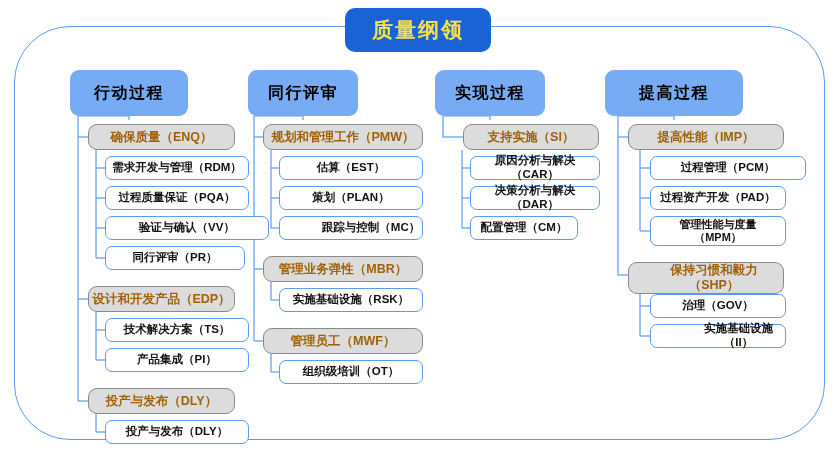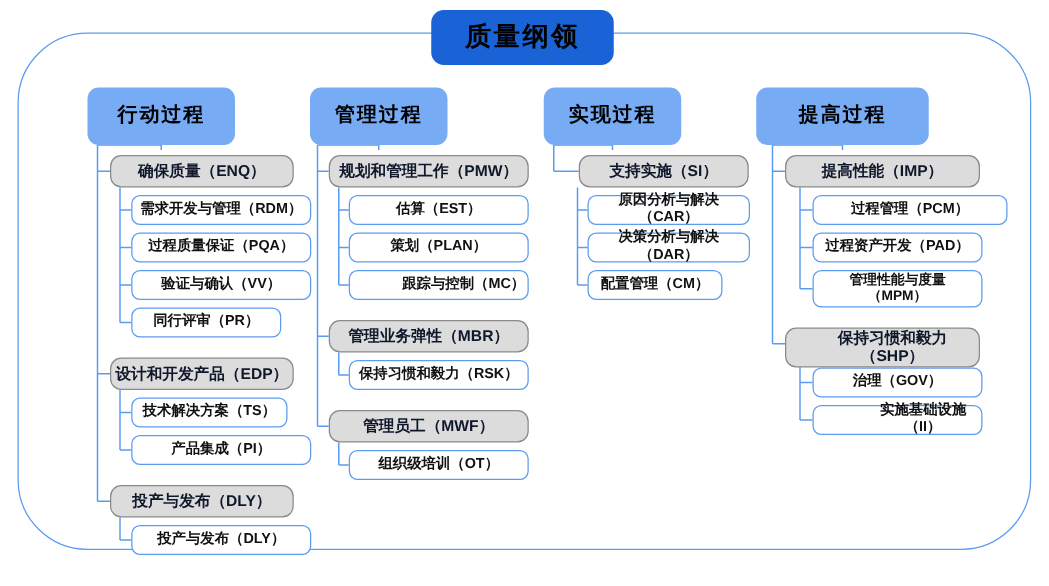--- a/index.html
+++ b/index.html
@@ -32,21 +32,21 @@
     box-sizing:border-box;
     display:flex;
     align-items:center;
     justify-content:center;
     text-align:center;
     line-height:1.18;
   }
 
   .title-box{
     background:#1A63D6;
-    color:#000000;
+    color:#fde047;
     border-radius:10px;
     font-size:21px;
     font-weight:700;
     letter-spacing:2px;
     left:345px;top:8px;width:146px;height:44px;
     z-index:6;
   }
 
   .header-box{
     background:#77ACF5;
@@ -54,21 +54,21 @@
     border-radius:9px;
     font-size:16px;
     font-weight:700;
     letter-spacing:1.5px;
     height:46px;
     z-index:4;
   }
 
   .cat-box{
     background:#DCDCDC;
-    color:#0f172a;
+    color:#a16207;
     border:1.4px solid #8A8A8A;
     border-radius:9px;
     font-size:12.5px;
     font-weight:700;
     height:26px;
     z-index:4;
   }
 
   .leaf-box{
     background:#ffffff;
@@ -146,34 +146,34 @@
       <line x1="618" y1="116" x2="674" y2="116" stroke="#5B9BF0" stroke-width="1.2"></line>
     </svg>
 
   <div class="box title-box">质量纲领</div>
 
   <div id="nodes">
       <div class="box header-box" style="left: 70px; top: 70px; width: 118px; height: 46px;">行动过程</div>
       <div class="box cat-box" style="left: 88px; top: 124px; width: 147px; height: 26px;">确保质量（ENQ）</div>
       <div class="box leaf-box" style="left: 105px; top: 156px; width: 144px; height: 24px;">需求开发与管理（RDM）</div>
       <div class="box leaf-box" style="left: 105px; top: 186px; width: 144px; height: 24px;">过程质量保证（PQA）</div>
-      <div class="box leaf-box" style="left: 105px; top: 216px; width: 144px; height: 24px;">验证与确认（VV）</div>
-      <div class="box leaf-box" style="left: 105px; top: 246px; width: 120px; height: 24px;">同行评审（PR）</div>
+      <div class="box leaf-box" style="left: 105px; top: 216px; width: 164px; height: 24px;">验证与确认（VV）</div>
+      <div class="box leaf-box" style="left: 105px; top: 246px; width: 140px; height: 24px;">同行评审（PR）</div>
       <div class="box cat-box" style="left: 88px; top: 286px; width: 147px; height: 26px;">设计和开发产品（EDP）</div>
-      <div class="box leaf-box" style="left: 105px; top: 318px; width: 125px; height: 24px;">技术解决方案（TS）</div>
+      <div class="box leaf-box" style="left: 105px; top: 318px; width: 144px; height: 24px;">技术解决方案（TS）</div>
       <div class="box leaf-box" style="left: 105px; top: 348px; width: 144px; height: 24px;">产品集成（PI）</div>
       <div class="box cat-box" style="left: 88px; top: 388px; width: 147px; height: 26px;">投产与发布（DLY）</div>
       <div class="box leaf-box" style="left: 105px; top: 420px; width: 144px; height: 24px;">投产与发布（DLY）</div>
-      <div class="box header-box" style="left: 248px; top: 70px; width: 110px; height: 46px;">管理过程</div>
+      <div class="box header-box" style="left: 248px; top: 70px; width: 110px; height: 46px;">同行评审</div>
       <div class="box cat-box" style="left: 263px; top: 124px; width: 160px; height: 26px;">规划和管理工作（PMW）</div>
       <div class="box leaf-box" style="left: 279px; top: 156px; width: 144px; height: 24px;">估算（EST）</div>
       <div class="box leaf-box" style="left: 279px; top: 186px; width: 144px; height: 24px;">策划（PLAN）</div>
       <div class="box leaf-box" style="left: 279px; top: 216px; width: 144px; height: 24px; padding-left: 40px;">跟踪与控制（MC）</div>
       <div class="box cat-box" style="left: 263px; top: 256px; width: 160px; height: 26px;">管理业务弹性（MBR）</div>
-      <div class="box leaf-box" style="left: 279px; top: 288px; width: 144px; height: 24px;">保持习惯和毅力（RSK）</div>
+      <div class="box leaf-box" style="left: 279px; top: 288px; width: 144px; height: 24px;">实施基础设施（RSK）</div>
       <div class="box cat-box" style="left: 263px; top: 328px; width: 160px; height: 26px;">管理员工（MWF）</div>
       <div class="box leaf-box" style="left: 279px; top: 360px; width: 144px; height: 24px;">组织级培训（OT）</div>
       <div class="box header-box" style="left: 435px; top: 70px; width: 110px; height: 46px;">实现过程</div>
       <div class="box cat-box" style="left: 463px; top: 124px; width: 136px; height: 26px;">支持实施（SI）</div>
       <div class="box leaf-box" style="left: 470px; top: 156px; width: 130px; height: 24px;">原因分析与解决（CAR）</div>
       <div class="box leaf-box" style="left: 470px; top: 186px; width: 130px; height: 24px;">决策分析与解决（DAR）</div>
       <div class="box leaf-box" style="left: 470px; top: 216px; width: 108px; height: 24px;">配置管理（CM）</div>
       <div class="box header-box" style="left: 605px; top: 70px; width: 138px; height: 46px;">提高过程</div>
       <div class="box cat-box" style="left: 628px; top: 124px; width: 156px; height: 26px;">提高性能（IMP）</div>
       <div class="box leaf-box" style="left: 650px; top: 156px; width: 156px; height: 24px;">过程管理（PCM）</div>

